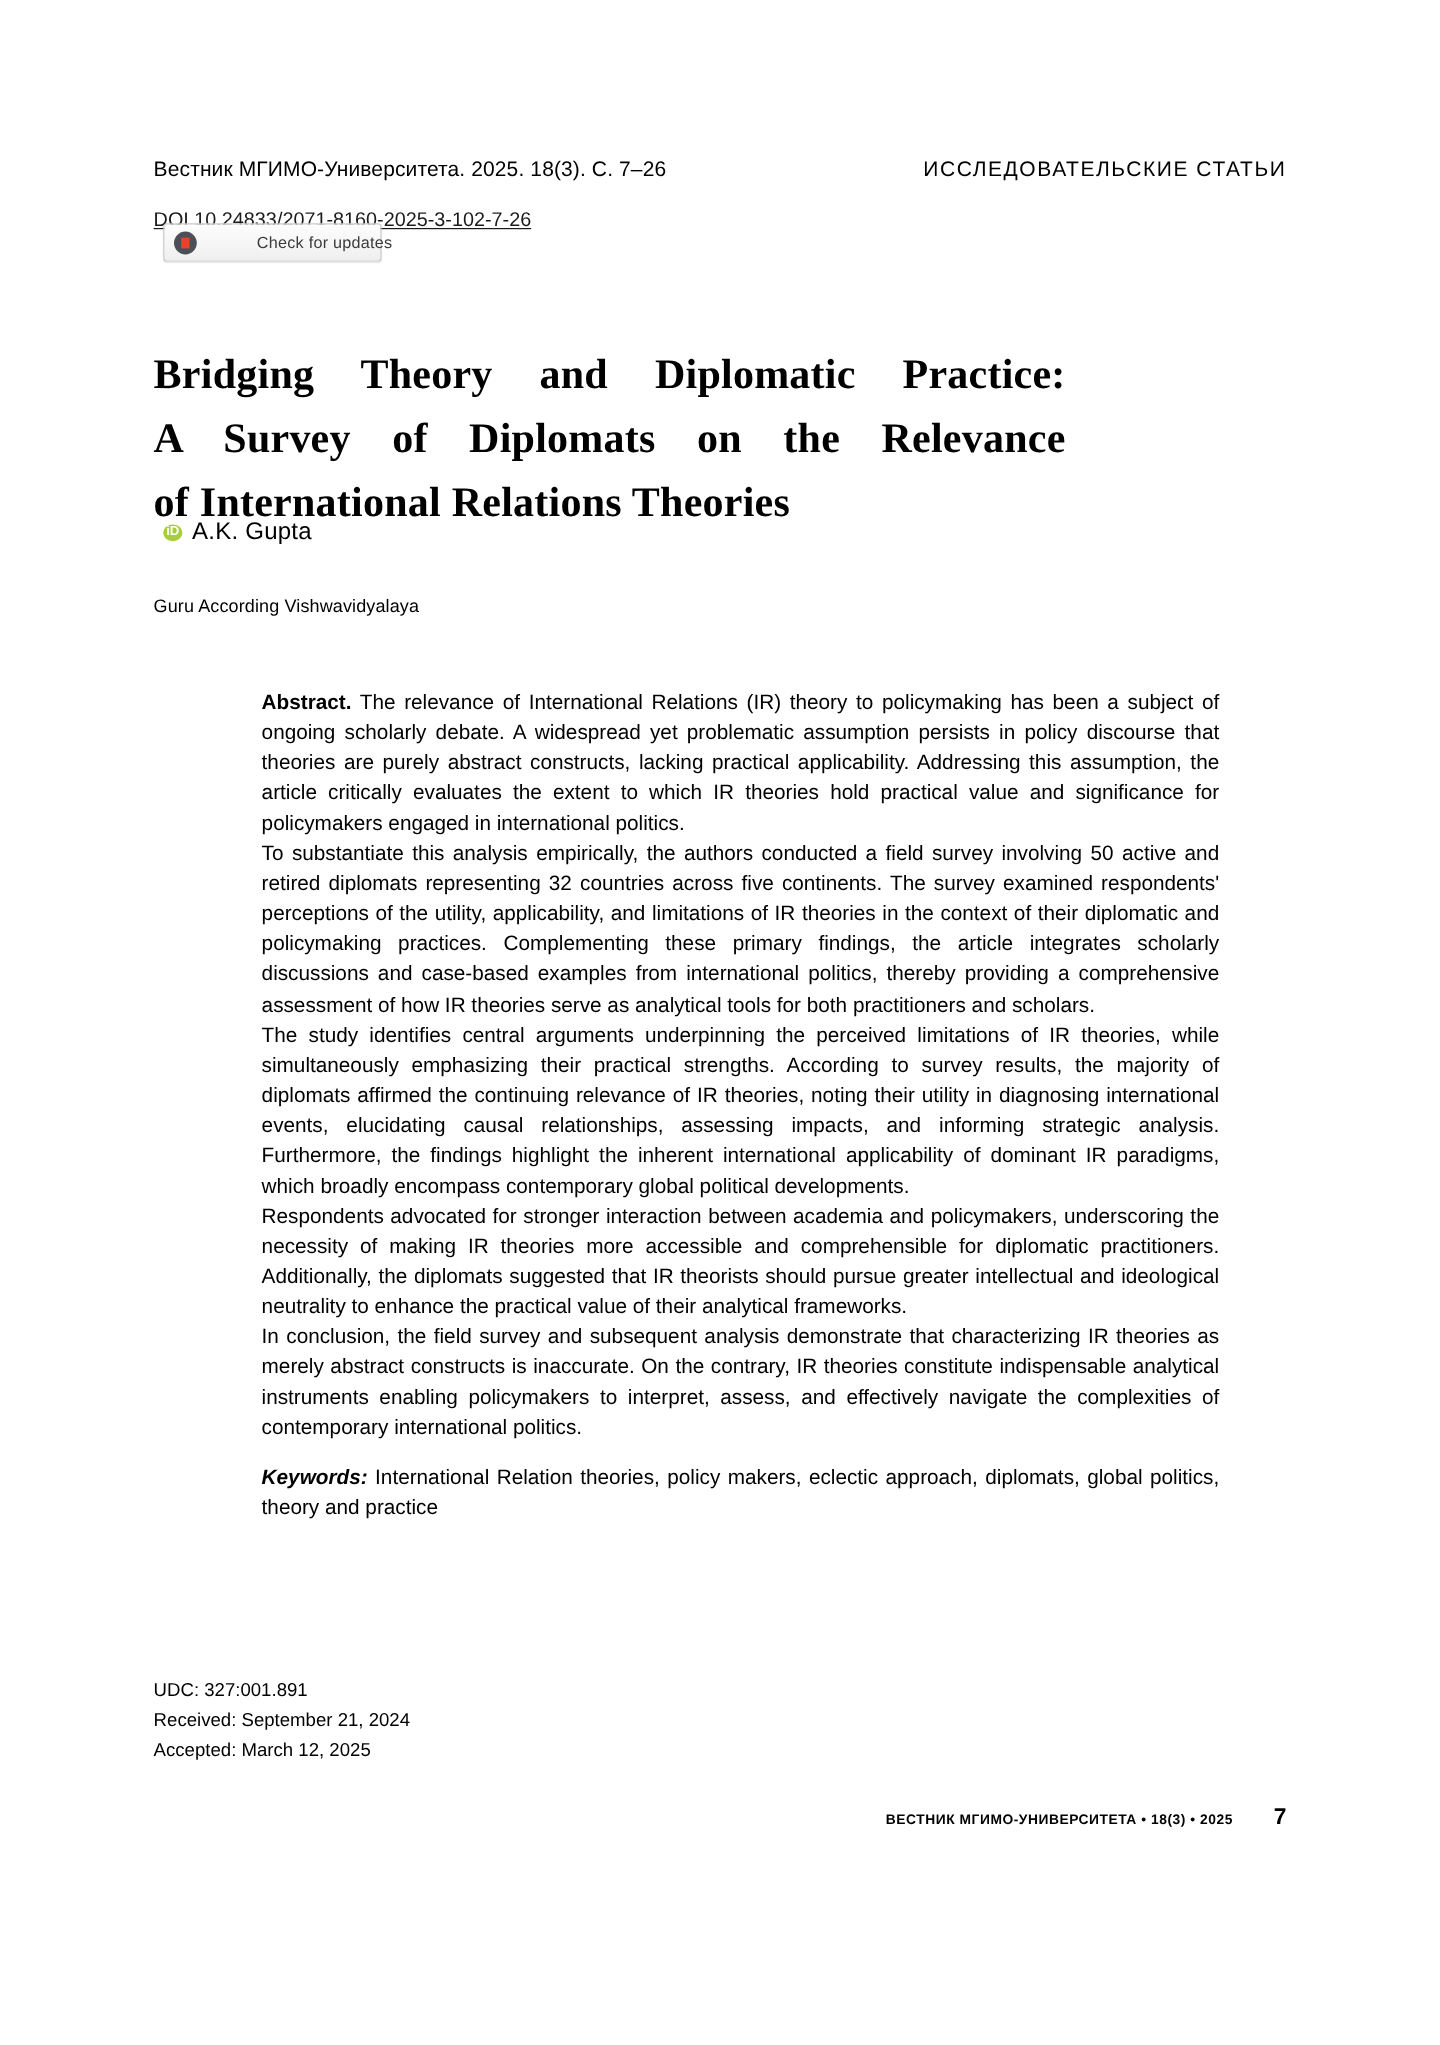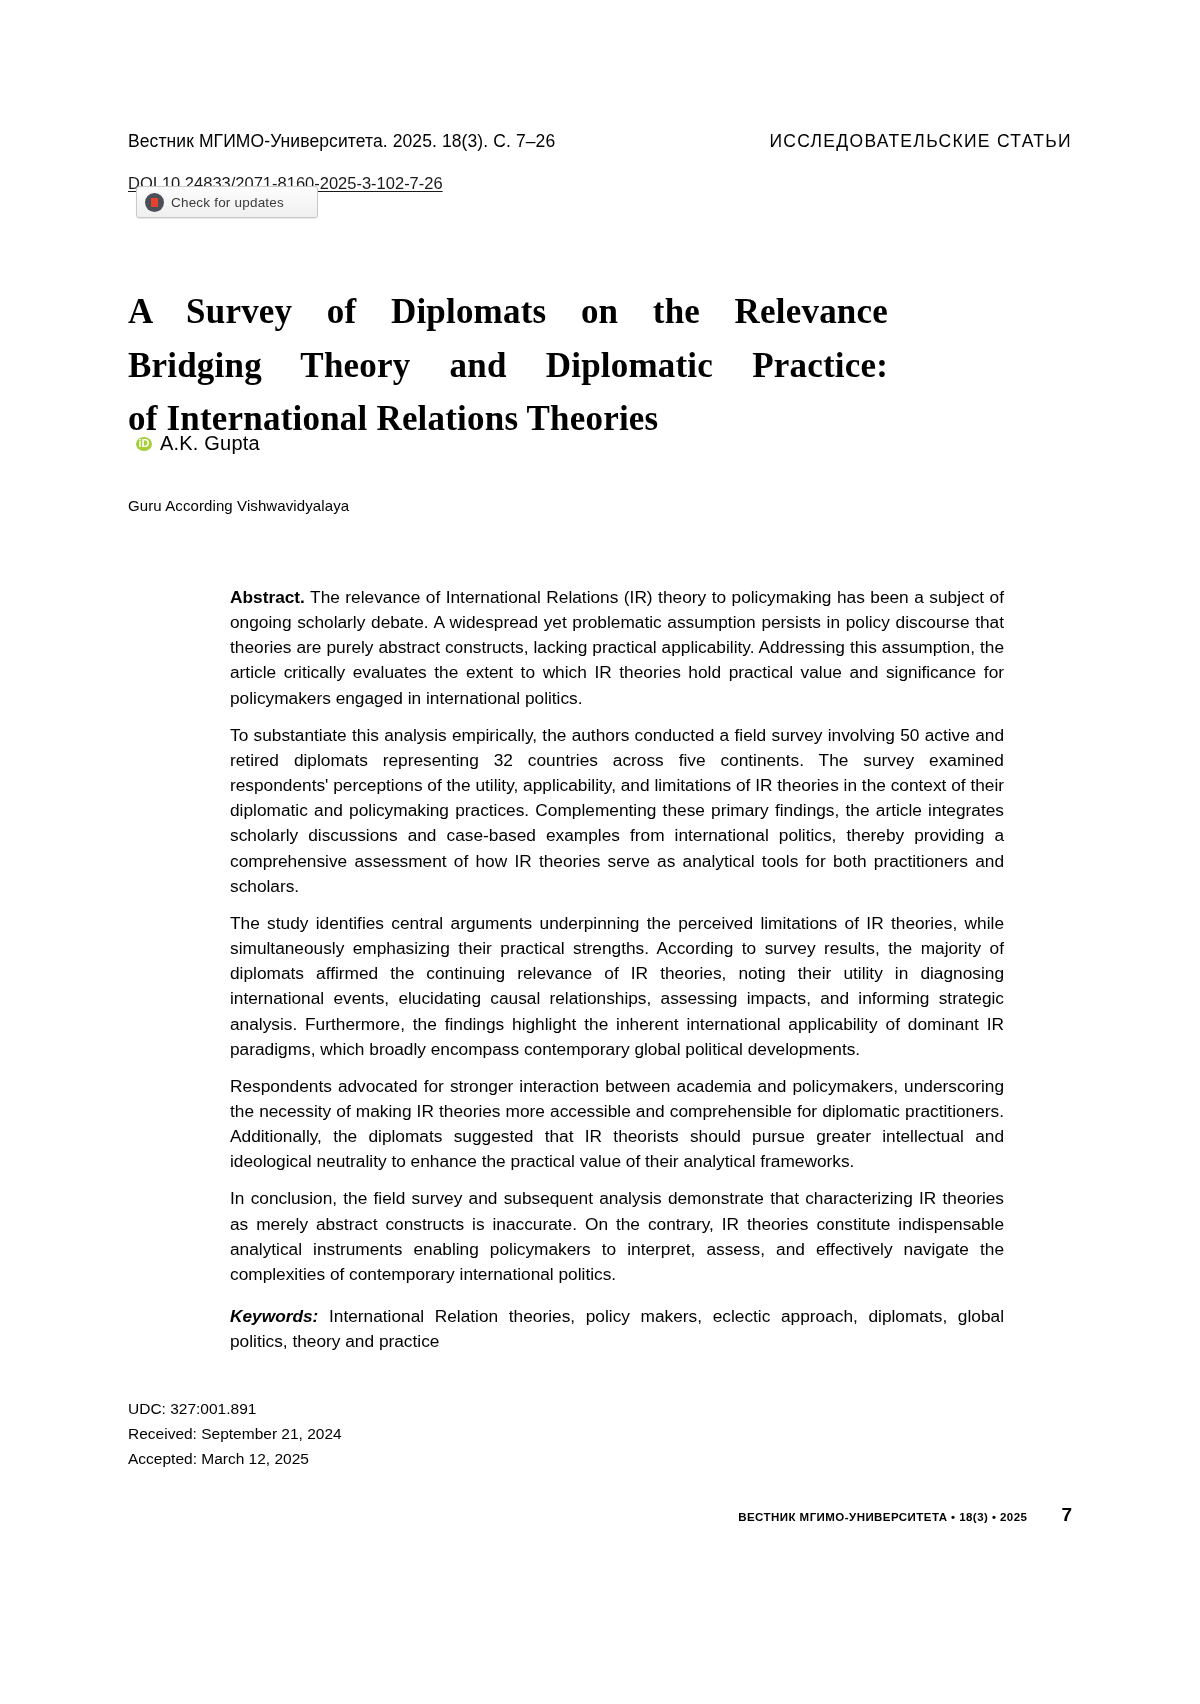--- a/index.html
+++ b/index.html
@@ -87,20 +87,21 @@
     display: block;
     width: 7px;
     height: 9px;
     background: #e8422c;
   }
   .crossmark-text {
     font-size: 13.5px;
     color: #3b3b3b;
     letter-spacing: 0.2px;
     white-space: nowrap;
+    margin-left: 43px;
   }
 
   
   .title {
     position: absolute;
     top: 262px;
     left: 128px;
     width: 760px;
     font-family: "Liberation Serif", serif;
     font-size: 35px;
@@ -160,21 +161,21 @@
     position: absolute;
     top: 573px;
     left: 218px;
     width: 798px;
     font-size: 17.3px;
     line-height: 1.455;
     text-align: justify;
     text-align-last: left;
   }
   .abstract-block p {
-    margin: 12px;
+    margin: 0;
   }
   .abstract-block .lead {
     font-weight: bold;
   }
   .keywords {
     margin-top: 17px !important;
   }
   .keywords .lead { font-weight: bold; font-style: italic; }
 
   
@@ -220,22 +221,22 @@
   </div>
 
   <div class="crossmark">
     <div class="crossmark-logo">
         <span></span>
       </div>
     <div class="crossmark-text">Check for updates</div>
   </div>
 
   <h1 class="title">
+    <span class="title-line">Bridging Theory and Diplomatic Practice:</span>
     <span class="title-line">A Survey of Diplomats on the Relevance</span>
-    <span class="title-line">Bridging Theory and Diplomatic Practice:</span>
     <span class="title-line last">of International Relations Theories</span>
   </h1>
 
   <div class="author-row">
     <span class="orcid">
         <i>iD</i>
       </span>
     <span class="author-name">A.K. Gupta</span>
   </div>
   <div class="affiliation">Guru According Vishwavidyalaya</div>

